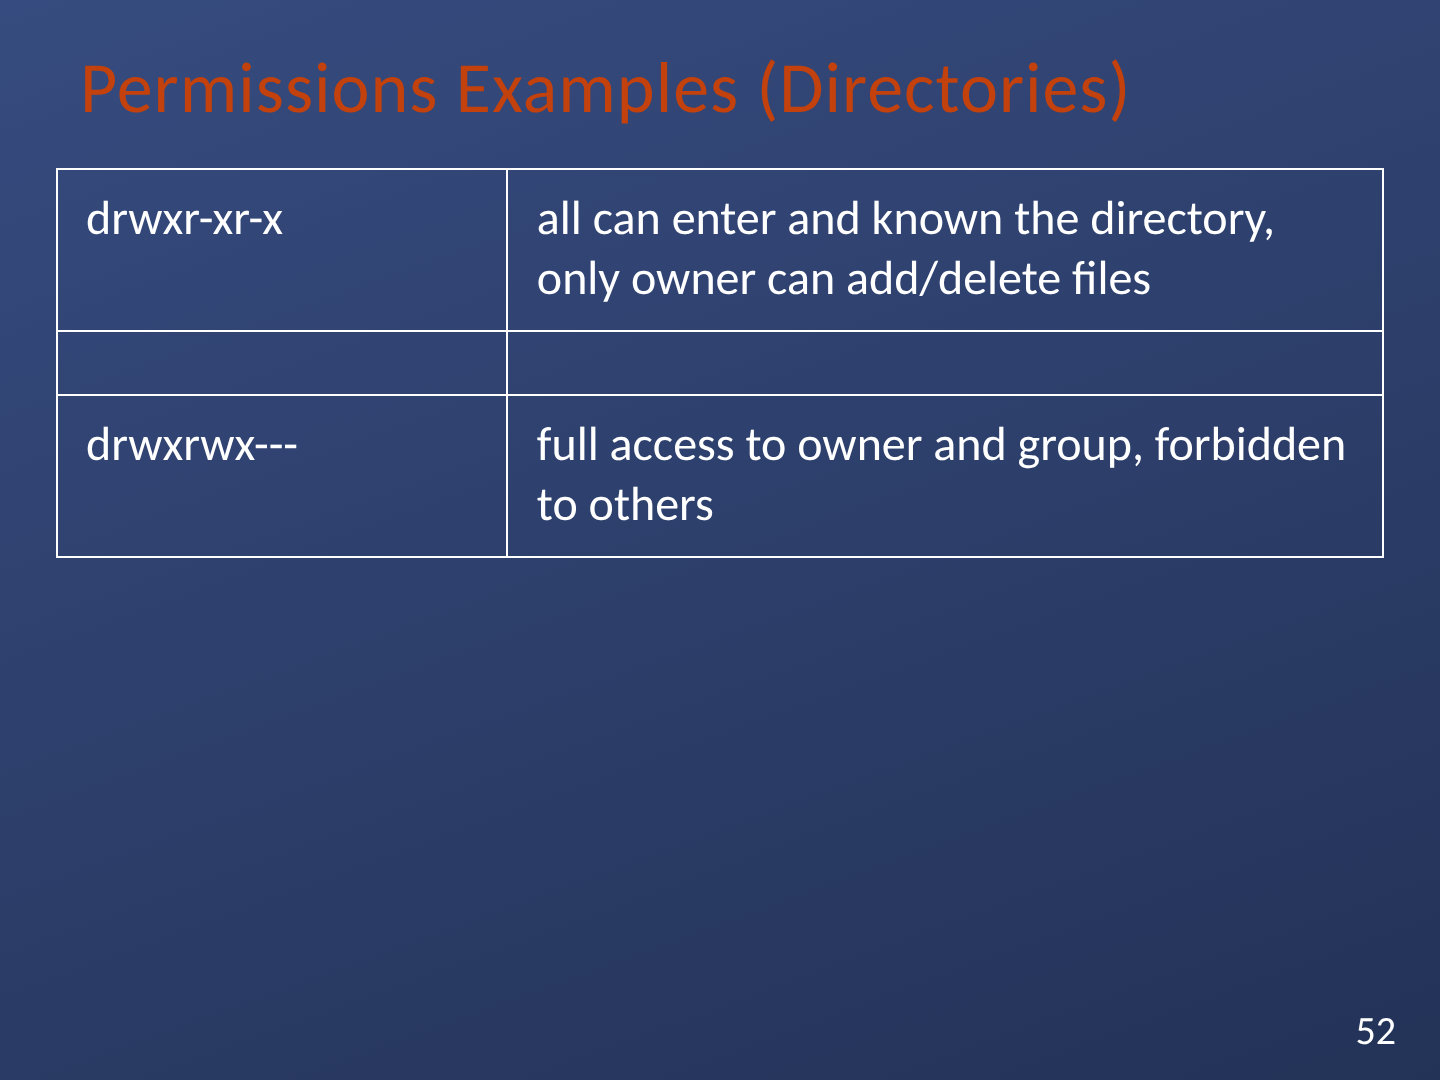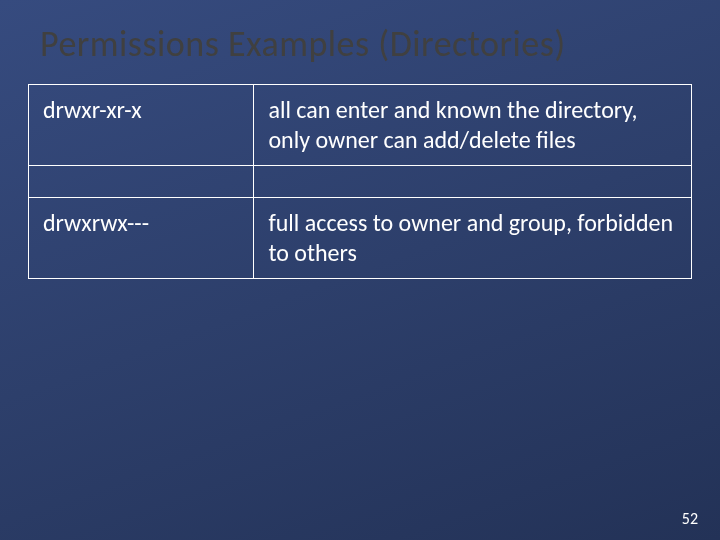--- a/index.html
+++ b/index.html
@@ -9,21 +9,21 @@
     }
     body {
       width: 720px;
       height: 540px;
       background: linear-gradient(160deg, #364b7f 0%, #2d3f6b 50%, #233257 100%);
       font-family: Calibri, "Segoe UI", Arial, sans-serif;
       position: relative;
       overflow: hidden;
     }
     .title {
-      color: #404040;
+      color: #c2410c;
       font-size: 36px;
       font-weight: 400;
       padding: 22px 30px 18px 40px;
       letter-spacing: 0.5px;
     }
     .table-wrap {
       padding: 0 28px;
     }
     table {
       width: 100%;
@@ -47,21 +47,21 @@
     }
     tr.spacer td {
       height: 32px;
       padding: 0;
     }
     .slide-number {
       position: absolute;
       bottom: 12px;
       right: 22px;
       color: #ffffff;
-      font-size: 16px;
+      font-size: 20px;
     }
   </style>
 </head>
 <body>
 
 <div class="title">Permissions Examples (Directories)</div>
 
 <div class="table-wrap">
   <table>
     <tbody>

